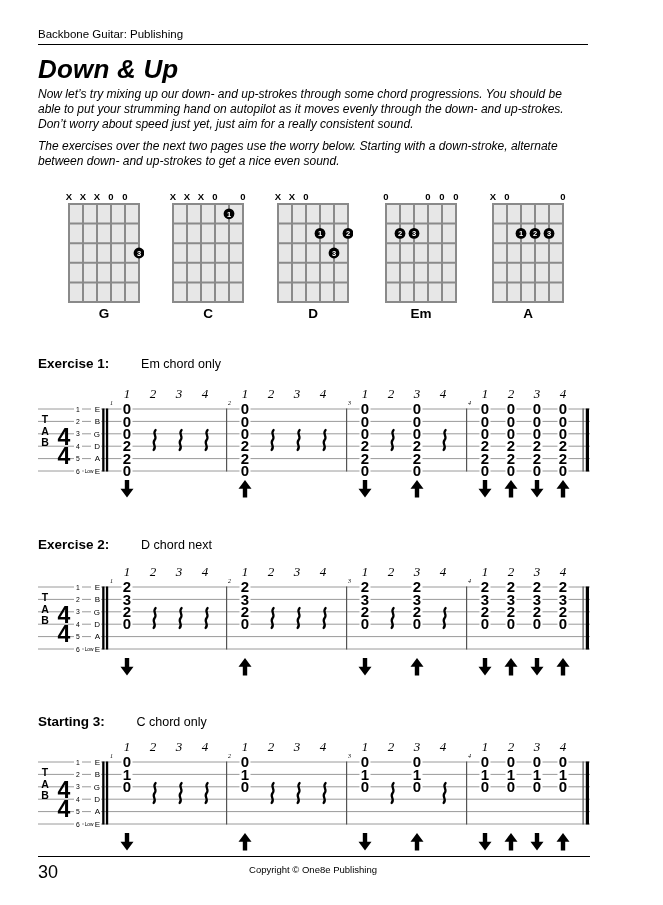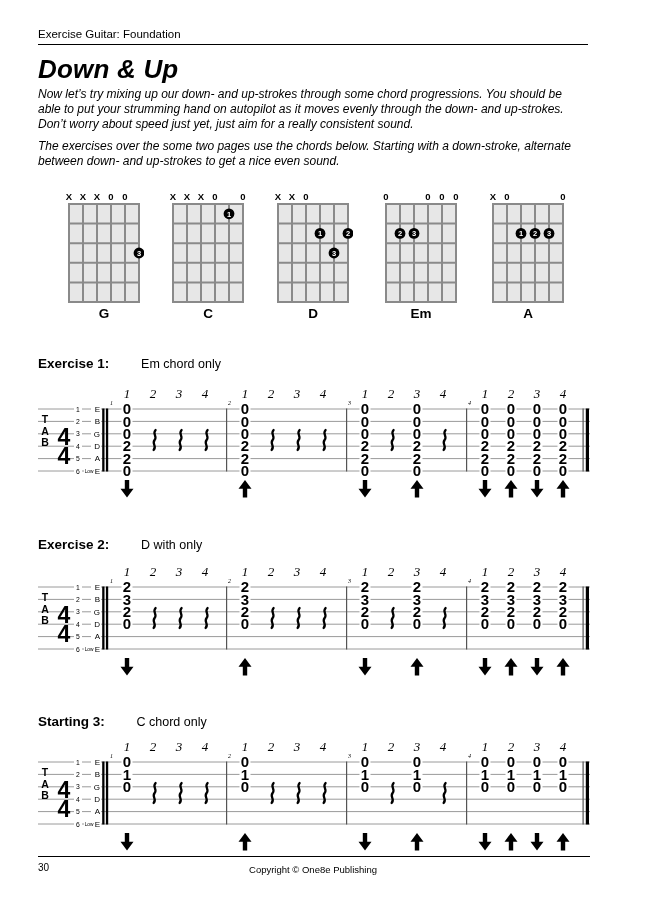--- a/index.html
+++ b/index.html
@@ -37,36 +37,36 @@
   .exercise-heading { left:38px; font-size:13.5px; }
   .exercise-heading .ex-label { font-weight:bold;text-align:center; }
   .exercise-heading .ex-desc { font-size:12.5px;margin-left:28px; }
   .ex1-h { top:356px; } .ex2-h { top:537px; } .ex3-h { top:714px; }
   .staff-holder { left:38px; width:552px; height:116px; }
   .ex1-s { top:387px; } .ex2-s { top:565px; } .ex3-s { top:740px; }
   .footer-rule {
     left:38px; top:856px; width:552px;
     border-top:1.5px solid #000;
   }
-  .page-number { left:38px; top:862px; font-size:10px; }
+  .page-number { left:38px; top:862px; font-size:18px; }
   .copyright {
     left:38px; top:864px; width:550px;
     text-align:center; font-size:9.5px;
   }
   svg text { font-family:"Liberation Sans", sans-serif; }
   svg .serif-it { font-family:"Liberation Serif", serif; font-style:italic; }
 </style>
 </head>
 <body>
 
-<div class="abs running-header">Exercise Guitar: Foundation</div>
+<div class="abs running-header">Backbone Guitar: Publishing</div>
 <div class="abs header-rule"></div>
 <h1 class="abs page-title">Down &amp; Up</h1>
 <p class="abs intro p1">Now let’s try mixing up our down- and up-strokes through some chord progressions. You should be able to put your strumming hand on autopilot as it moves evenly through the down- and up-strokes. Don’t worry about speed just yet, just aim for a really consistent sound.</p>
-<p class="abs intro p2">The exercises over the some two pages use the chords below. Starting with a down-stroke, alternate between down- and up-strokes to get a nice even sound.</p>
+<p class="abs intro p2">The exercises over the next two pages use the worry below. Starting with a down-stroke, alternate between down- and up-strokes to get a nice even sound.</p>
 
 <div class="abs chord-row" id="chord-row">
     <div class="chord-holder" style="left: 64px;"><svg width="80" height="134">
         <rect x="5" y="14" width="70" height="98" fill="#e7e7e7"></rect>
         <line x1="4" y1="14" x2="76" y2="14" stroke="#8a8a8a" stroke-width="2"></line>
         <line x1="4" y1="33.6" x2="76" y2="33.6" stroke="#8a8a8a" stroke-width="2"></line>
         <line x1="4" y1="53.2" x2="76" y2="53.2" stroke="#8a8a8a" stroke-width="2"></line>
         <line x1="4" y1="72.80000000000001" x2="76" y2="72.80000000000001" stroke="#8a8a8a" stroke-width="2"></line>
         <line x1="4" y1="92.4" x2="76" y2="92.4" stroke="#8a8a8a" stroke-width="2"></line>
         <line x1="4" y1="112" x2="76" y2="112" stroke="#8a8a8a" stroke-width="2"></line>
@@ -364,21 +364,21 @@
         <text x="525" y="76.8" font-size="15" text-anchor="middle" fill="#000" font-weight="bold">2</text>
         <rect x="519.5" y="77.6" width="11" height="12.8" fill="#fff"></rect>
         <text x="525" y="89.2" font-size="15" text-anchor="middle" fill="#000" font-weight="bold">0</text>
         <polygon points="525,93 531.5,101.7 527.2,101.7 527.2,110.5 522.8,110.5 522.8,101.7 518.5,101.7" fill="#000"></polygon>
       </svg></div>
 </section>
 
 <section>
   <div class="abs exercise-heading ex2-h">
     <span class="ex-label">Exercise 2:</span>
-    <span class="ex-desc">D with only</span>
+    <span class="ex-desc">D chord next</span>
   </div>
   <div class="abs staff-holder ex2-s"><svg width="552" height="116">
         <line x1="0" y1="22" x2="552" y2="22" stroke="#9a9a9a" stroke-width="1"></line>
         <line x1="0" y1="34.4" x2="552" y2="34.4" stroke="#9a9a9a" stroke-width="1"></line>
         <line x1="0" y1="46.8" x2="552" y2="46.8" stroke="#9a9a9a" stroke-width="1"></line>
         <line x1="0" y1="59.2" x2="552" y2="59.2" stroke="#9a9a9a" stroke-width="1"></line>
         <line x1="0" y1="71.6" x2="552" y2="71.6" stroke="#9a9a9a" stroke-width="1"></line>
         <line x1="0" y1="84" x2="552" y2="84" stroke="#9a9a9a" stroke-width="1"></line>
         <text x="7" y="36" font-size="10.5" text-anchor="middle" fill="#000" font-weight="bold">T</text>
         <text x="7" y="47.7" font-size="10.5" text-anchor="middle" fill="#000" font-weight="bold">A</text>

